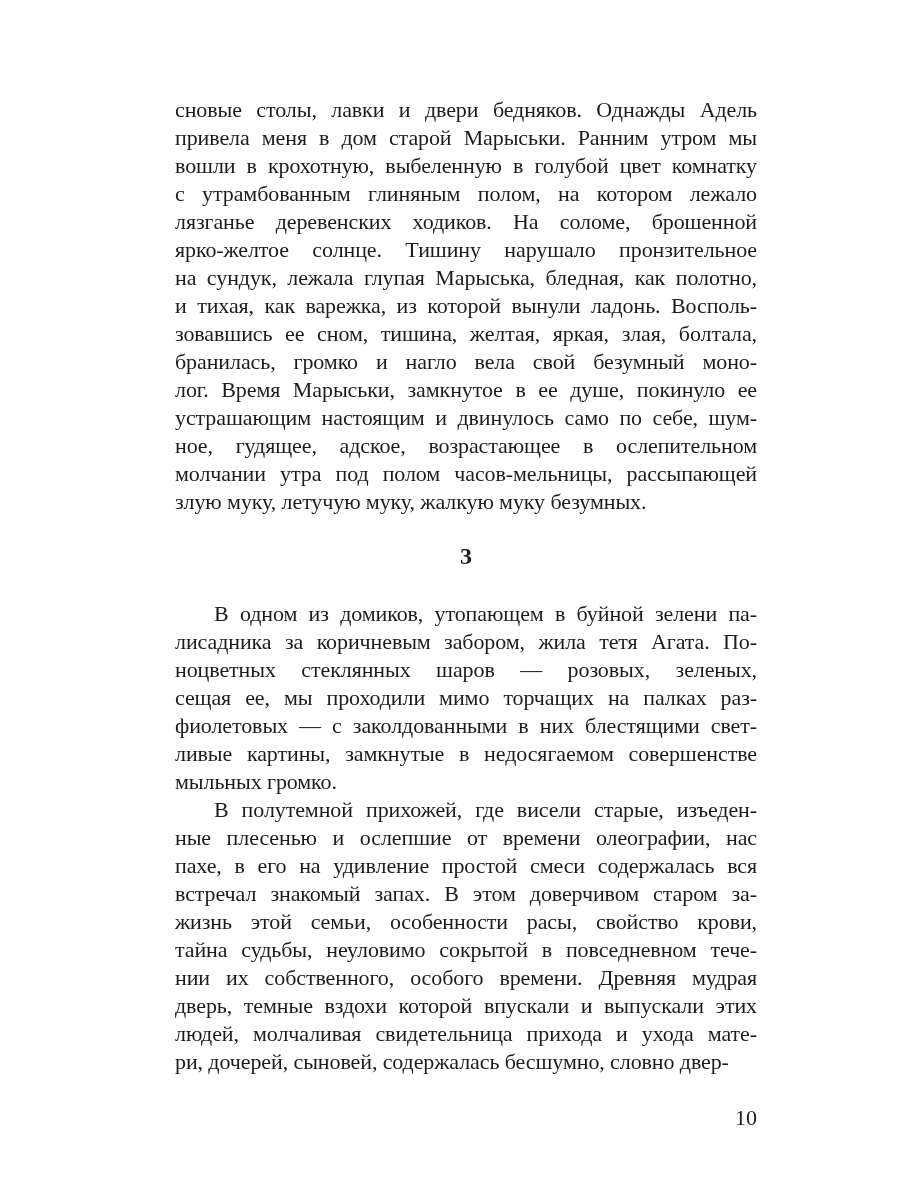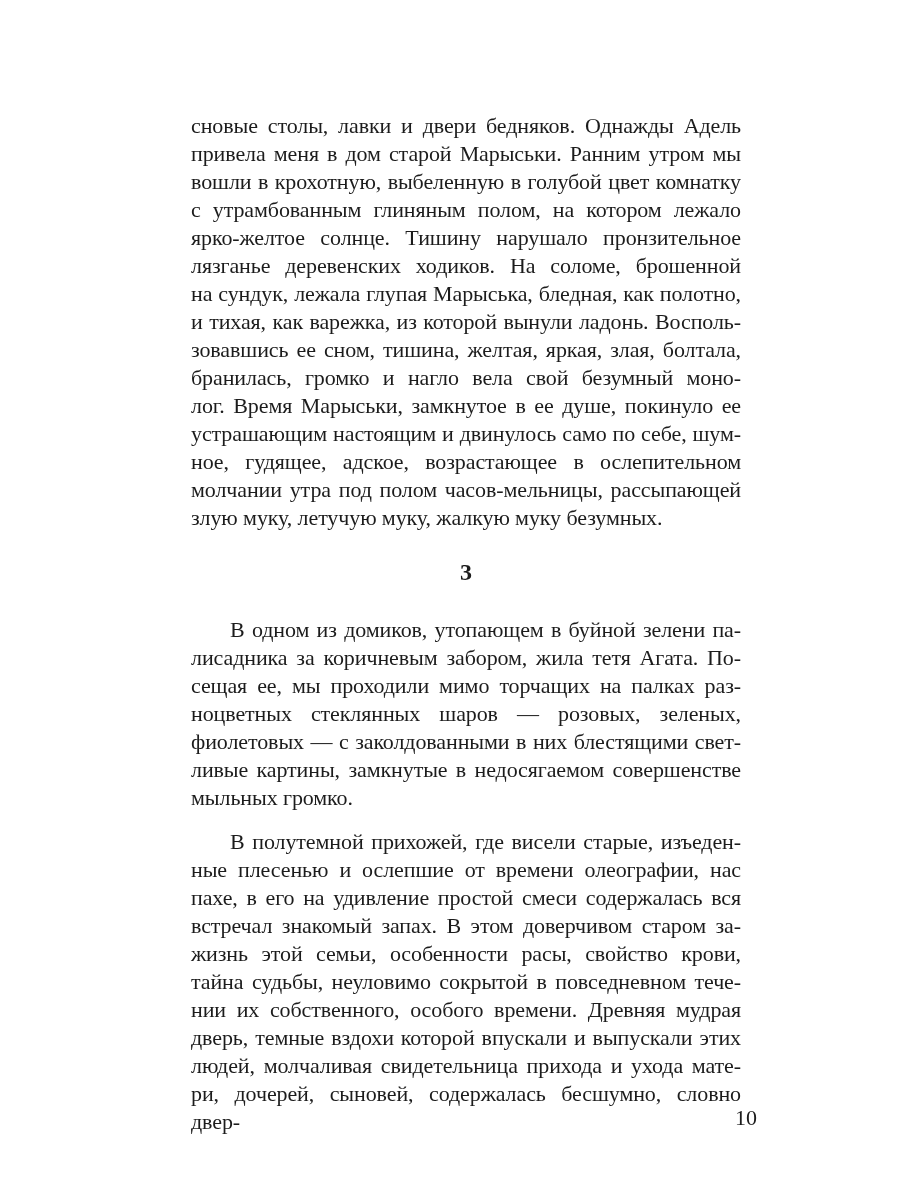--- a/index.html
+++ b/index.html
@@ -16,21 +16,21 @@
     font-family: "Liberation Serif", "DejaVu Serif", serif;
     color: #1c1c1c;
   }
   .text-block {
     position: absolute;
     left: 175px;
     top: 96px;
     width: 582px;
   }
   .paragraph {
-    margin: 16px;
+    margin: 0;
   }
   .line {
     font-size: 22px;
     line-height: 28px;
     letter-spacing: -0.1px;
     text-align: justify;
     text-align-last: justify;
     white-space: normal;
   }
   .line.last {
@@ -59,38 +59,38 @@
 </head>
 <body>
 
 <div class="page">
   <div class="text-block" id="text-block">
       <div class="paragraph">
         <div class="line">сновые столы, лавки и двери бедняков. Однажды Адель</div>
         <div class="line">привела меня в дом старой Марыськи. Ранним утром мы</div>
         <div class="line">вошли в крохотную, выбеленную в голубой цвет комнатку</div>
         <div class="line">с утрамбованным глиняным полом, на котором лежало</div>
+        <div class="line">лязганье деревенских ходиков. На соломе, брошенной</div>
         <div class="line">ярко-желтое солнце. Тишину нарушало пронзительное</div>
-        <div class="line">лязганье деревенских ходиков. На соломе, брошенной</div>
         <div class="line">на сундук, лежала глупая Марыська, бледная, как полотно,</div>
         <div class="line">и тихая, как варежка, из которой вынули ладонь. Восполь-</div>
         <div class="line">зовавшись ее сном, тишина, желтая, яркая, злая, болтала,</div>
         <div class="line">бранилась, громко и нагло вела свой безумный моно-</div>
         <div class="line">лог. Время Марыськи, замкнутое в ее душе, покинуло ее</div>
         <div class="line">устрашающим настоящим и двинулось само по себе, шум-</div>
         <div class="line">ное, гудящее, адское, возрастающее в ослепительном</div>
         <div class="line">молчании утра под полом часов-мельницы, рассыпающей</div>
         <div class="line last">злую муку, летучую муку, жалкую муку безумных.</div>
       </div>
       <div class="section-heading">3</div>
       <div class="paragraph indent">
         <div class="line">В одном из домиков, утопающем в буйной зелени па-</div>
         <div class="line">лисадника за коричневым забором, жила тетя Агата. По-</div>
+        <div class="line">ноцветных стеклянных шаров — розовых, зеленых,</div>
         <div class="line">сещая ее, мы проходили мимо торчащих на палках раз-</div>
-        <div class="line">ноцветных стеклянных шаров — розовых, зеленых,</div>
         <div class="line">фиолетовых — с заколдованными в них блестящими свет-</div>
         <div class="line">ливые картины, замкнутые в недосягаемом совершенстве</div>
         <div class="line last">мыльных громко.</div>
       </div>
       <div class="paragraph indent">
         <div class="line">В полутемной прихожей, где висели старые, изъеден-</div>
         <div class="line">ные плесенью и ослепшие от времени олеографии, нас</div>
         <div class="line">пахе, в его на удивление простой смеси содержалась вся</div>
         <div class="line">встречал знакомый запах. В этом доверчивом старом за-</div>
         <div class="line">жизнь этой семьи, особенности расы, свойство крови,</div>

